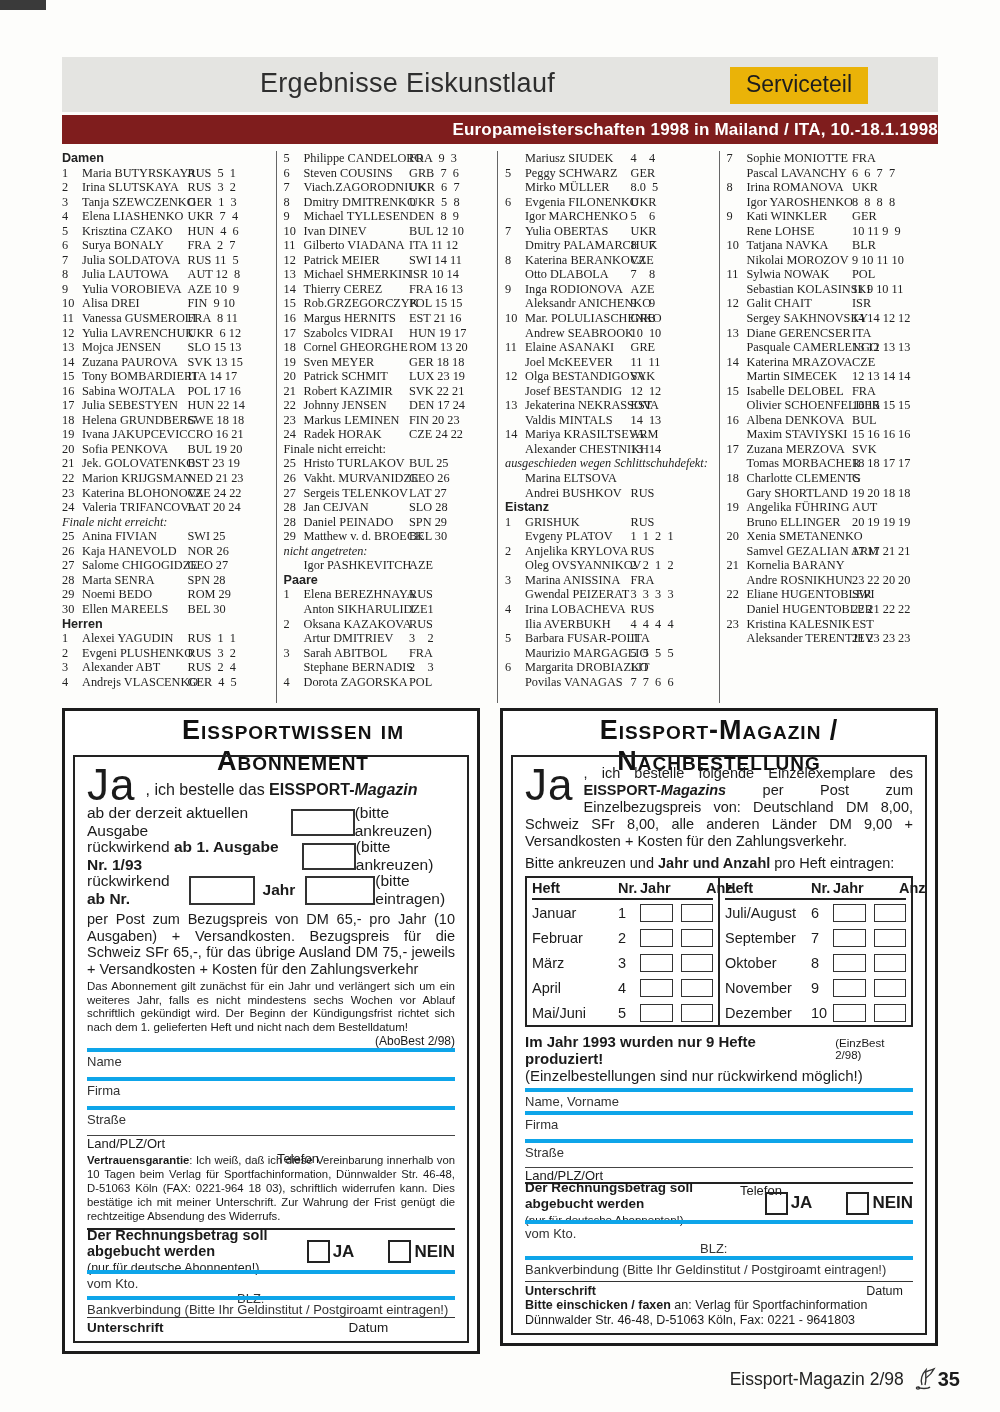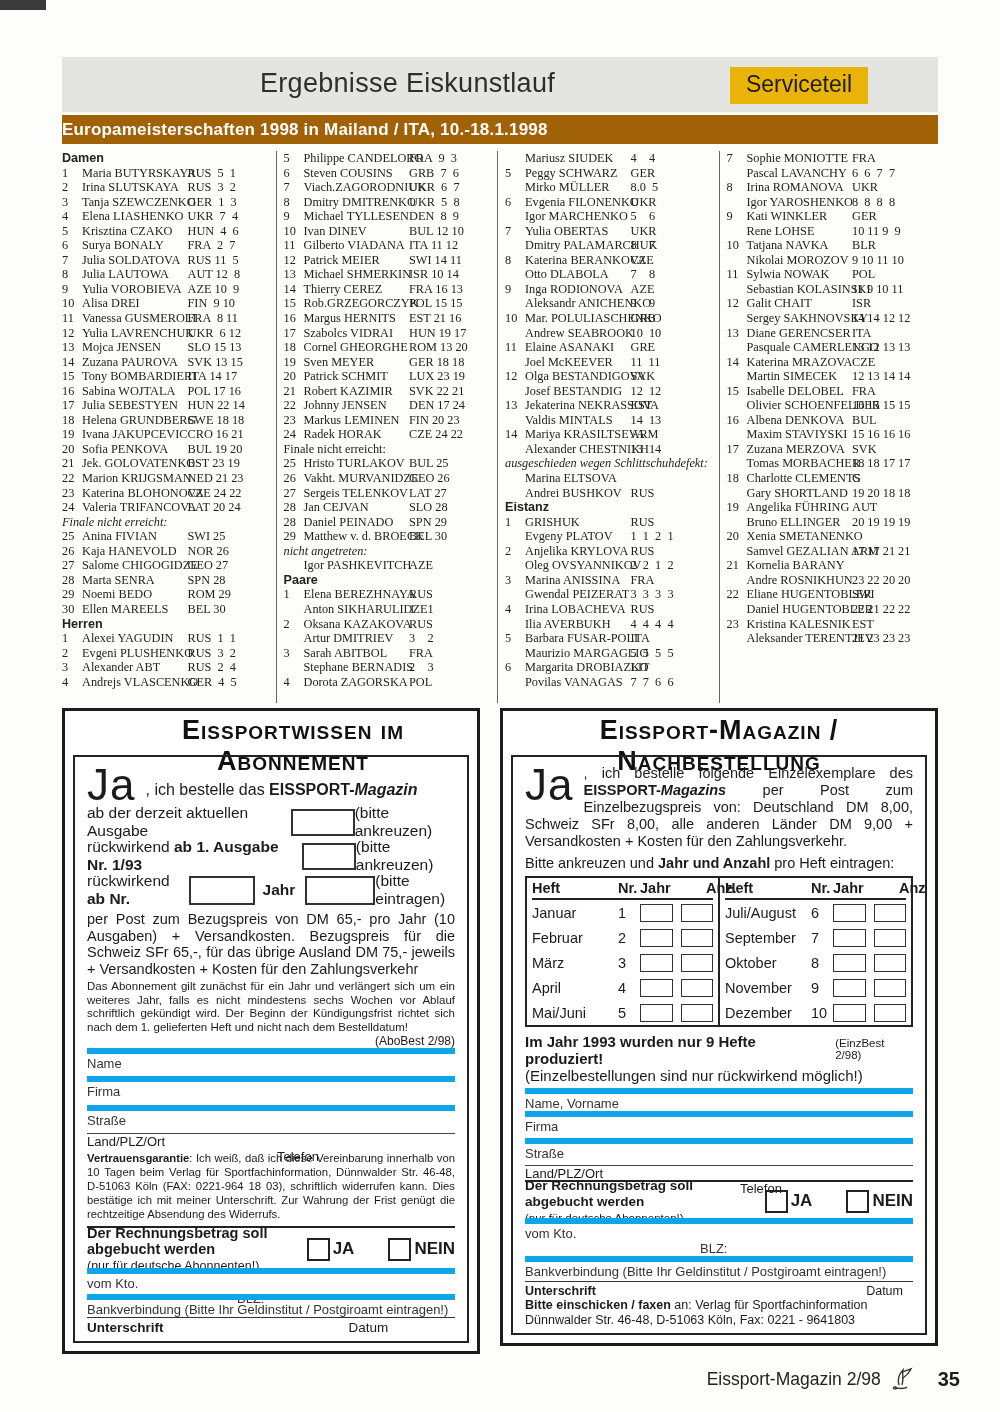--- a/index.html
+++ b/index.html
@@ -7,22 +7,22 @@
   .page {
     position:relative; width:1000px; height:1412px; background:#fdfdfb;
     font-family:"Liberation Sans", sans-serif; color:#1b1b1b; overflow:hidden;
   }
   .corner-mark { position:absolute; left:0; top:0; width:46px; height:10px; background:#3a3a3a; }
 
   
   .band { position:absolute; left:62px; top:57px; width:876px; height:55px; background:#e4e4e1; }
   .band-title { position:absolute; left:198px; top:11px; font-size:27px; color:#2e2e2e; letter-spacing:0.3px; }
   .service-box { position:absolute; right:70px; top:10px; background:#eab308; padding:4px 16px 6px 16px; font-size:23px; color:#1d1d1d; }
-  .banner { position:absolute; left:62px; top:115px; width:876px; height:29px; background:#a16207; color:#fff;
-            text-align:left; line-height:29px; font-size:17px; font-weight:bold; letter-spacing:0.2px; }
+  .banner { position:absolute; left:62px; top:115px; width:876px; height:29px; background:#7f1d1d; color:#fff;
+            text-align:right; line-height:29px; font-size:17px; font-weight:bold; letter-spacing:0.2px; }
 
   
   .results { position:absolute; left:62px; top:151px; width:878px; height:552px; display:flex;
              font-family:"Liberation Serif", serif; font-size:12.3px; color:#222; }
   .rcol { flex:1; min-width:0; }
   .rcol + .rcol { border-left:1px solid #666; padding-left:7px; }
   .rline { display:flex; height:14.55px; line-height:14.55px; white-space:nowrap; }
   .rline .rn { width:20px; flex:none; }
   .rline .rname { flex:1; min-width:0; overflow:visible; }
   .rline .rtail { width:88px; flex:none; white-space:pre; }
@@ -32,21 +32,21 @@
   
   .form { position:absolute; background:#fff; border:3px solid #1c1c1c; }
   .form-title { text-align:center; font-variant:small-caps; font-weight:bold; font-size:27px;
                 letter-spacing:1px; padding-top:4px; height:40px; color:#111; }
   .form-inner { position:absolute; left:8px; right:8px; bottom:8px; border:2px solid #222;
                 padding:8px 12px 6px 12px; overflow:hidden; display:flex; flex-direction:column; }
   .ja-row { display:flex; align-items:flex-end; }
   .ja-big { font-size:44px; line-height:40px; font-weight:normal; letter-spacing:1px; }
   .inbox { border:2px solid #333; background:#fff; flex:none; }
   .hint { margin-left:auto; }
-  .fline { border-top:6px solid #0ea5e9; padding-top:2px; font-size:13px; color:#333; }
+  .fline { border-top:4px solid #0ea5e9; padding-top:2px; font-size:13px; color:#333; }
   .two-label { display:flex;flex-direction:column; }
   .two-label .second { margin-left:180px; }
   .debit { border-top:2px solid #222; display:flex; align-items:center; padding-top:5px; }
   .debit .dtext { line-height:15px; }
   .debit .dbold { font-weight:bold; font-size:14.5px; }
   .debit .dnote { font-size:12.5px; }
   .cb { width:23px; height:23px; border:2px solid #222; flex:none; }
   .cblabel { font-weight:bold; font-size:17px; margin:0 0 0 3px; }
   .sig { border-top:1px solid #333; padding-top:2px; display:flex; font-size:13.5px; }
   .sig .sbold { font-weight:bold; }
@@ -90,21 +90,21 @@
   .fr-debit { height:36px; }
   .fr-kto { height:40px; margin-top:2px; }
   .fr-bank { height:44px; }
   .fr-send { font-size:12.5px; line-height:14.5px; }
   .fr-send .sb { font-weight:bold; }
   .fr-sig { margin-top:auto; }
 
   
   .footer { position:absolute; top:1366px; right:40px; display:flex; align-items:center; }
   .footer .ftitle { font-size:17.5px; color:#222; }
-  .footer .fpage { font-size:20px; font-weight:bold; margin-left:23px; }
+  .footer .fpage { font-size:20px; font-weight:bold; margin-left:0; }
   .footer svg { margin-left:8px; }
 </style>
 </head>
 <body>
 
 <div class="page">
   <div class="corner-mark"></div>
 
   <div class="band">
     <div class="band-title">Ergebnisse Eiskunstlauf</div>

